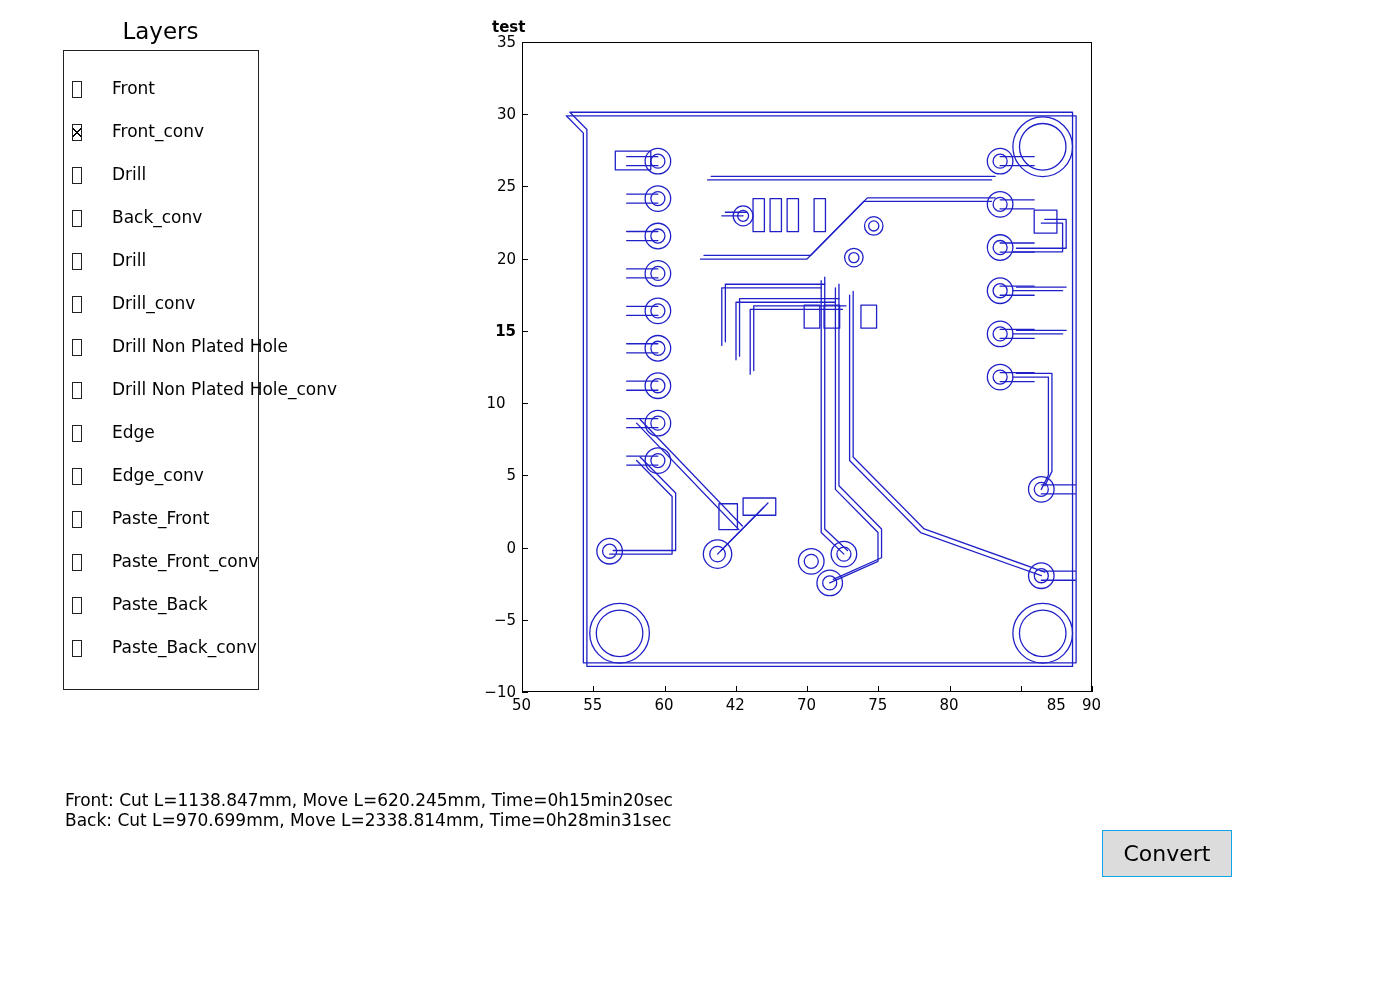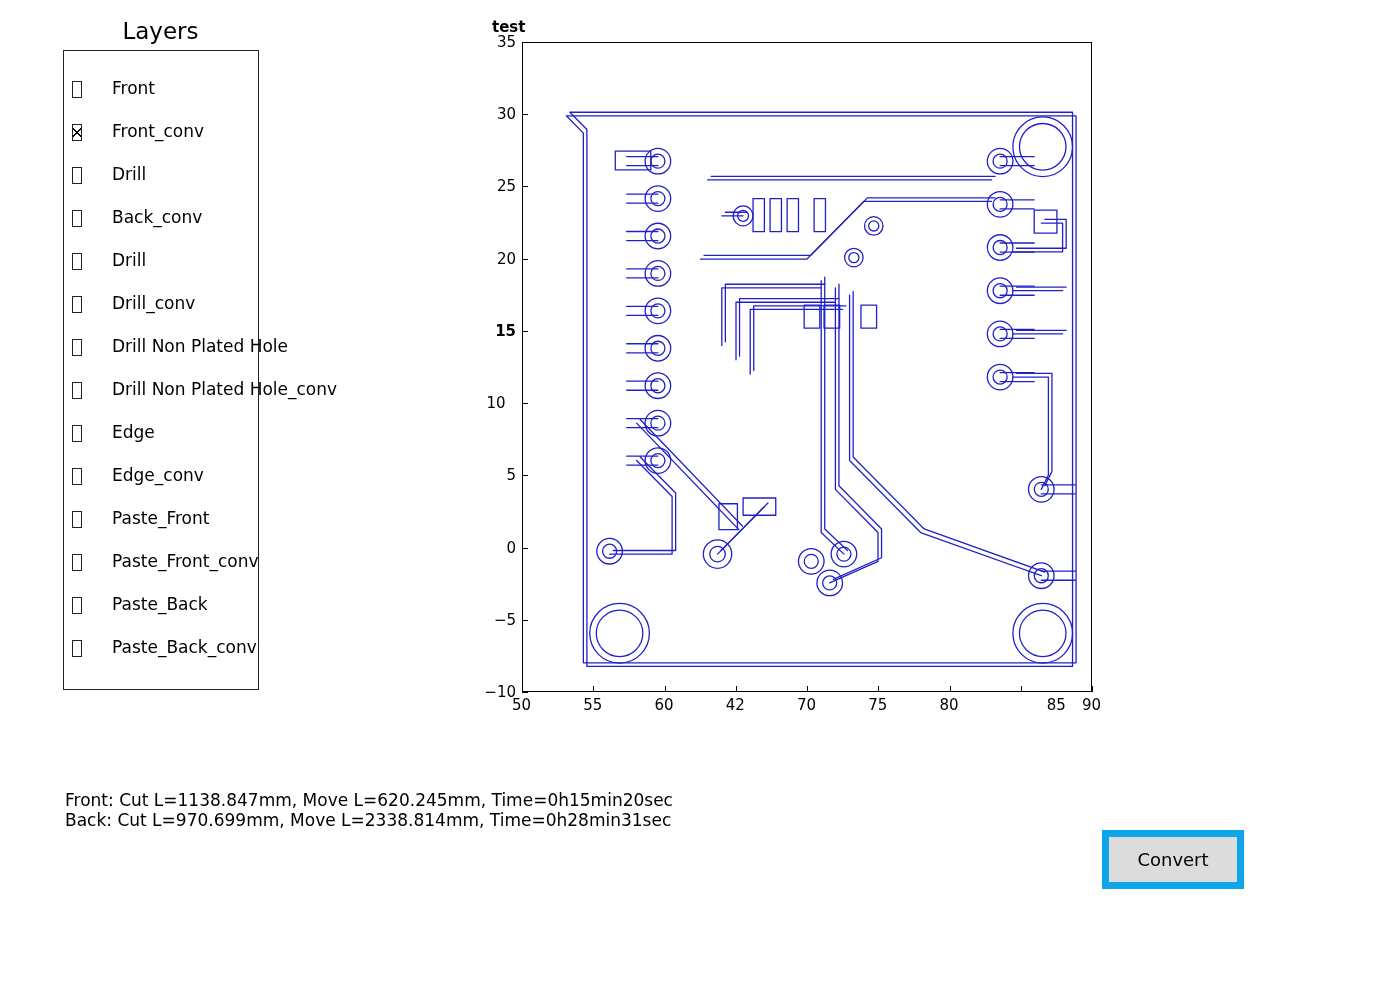--- a/index.html
+++ b/index.html
@@ -121,25 +121,25 @@
   }
 
   
   .convert-btn {
     position: absolute;
     left: 1102px;
     top: 830px;
     width: 128px;
     height: 45px;
     background: #dcdcdc;
-    border: 7px solid #0ea5e9;
+    border: 1px solid #0ea5e9;
     display: flex;
     align-items: center;
     justify-content: center;
-    font-size: 18px;
+    font-size: 22px;
     cursor: pointer;
   }
 </style>
 </head>
 <body>
 
 <div class="app">
 
   <div class="layers-title">Layers</div>
   <div class="layers-panel"></div>

